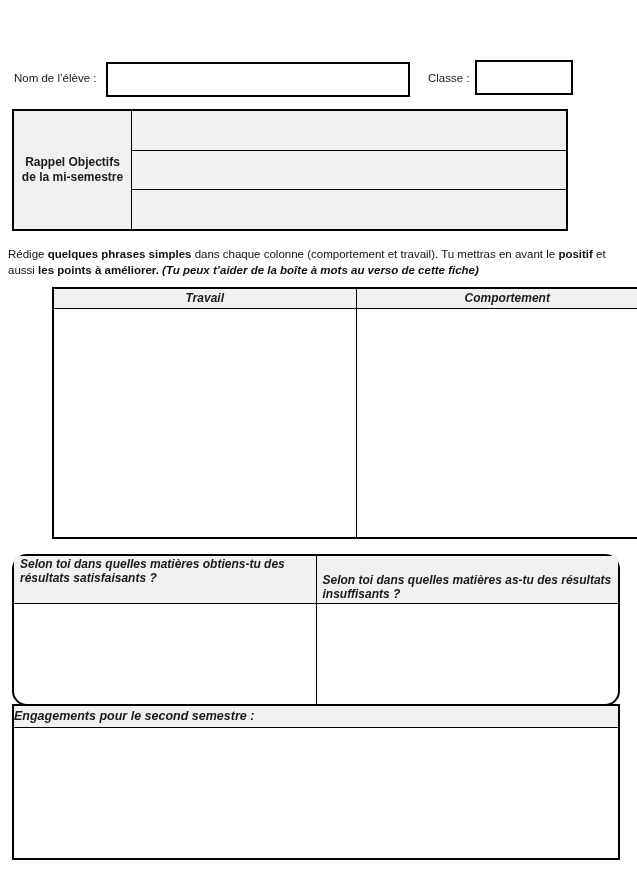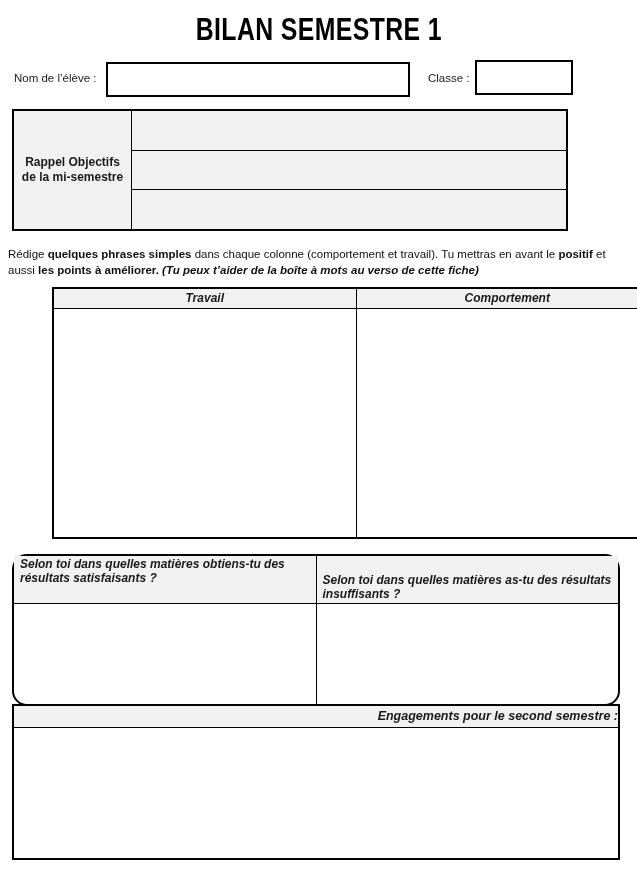--- a/index.html
+++ b/index.html
@@ -70,31 +70,28 @@
   .wb-body { height: 228px; }
 
   
   .subj-table { top: 554px; border-radius: 15px; }
   .subj-hdr-left  { text-align: left; padding: 1px 6px 2px 6px; line-height: 14px; }
   .subj-hdr-right { text-align: left; padding: 17px 6px 2px 6px; line-height: 14px; }
   .subj-body { height: 100px; }
 
   
   .eng-table { top: 704px; }
-  .eng-hdr { text-align: right; padding: 3px 0 4px 0; font-size: 12.5px; }
+  .eng-hdr { text-align: left; padding: 3px 0 4px 0; font-size: 12.5px; }
   .eng-body { height: 130px; background: #fff; }
 </style>
 </head>
 <body>
 
 <div class="page">
 
-  <div class="title-wrap">
-    <div class="title">BILAN SEMESTRE 1</div>
-  </div>
 
   <span class="lbl name-label">Nom de l’élève :</span>
   <div class="input-box name-box"></div>
   <span class="lbl class-label">Classe :</span>
   <div class="input-box class-box"></div>
 
   <div class="obj-table">
     <div class="obj-left">
       <div>Rappel Objectifs</div>
       <div>de la mi-semestre</div>

